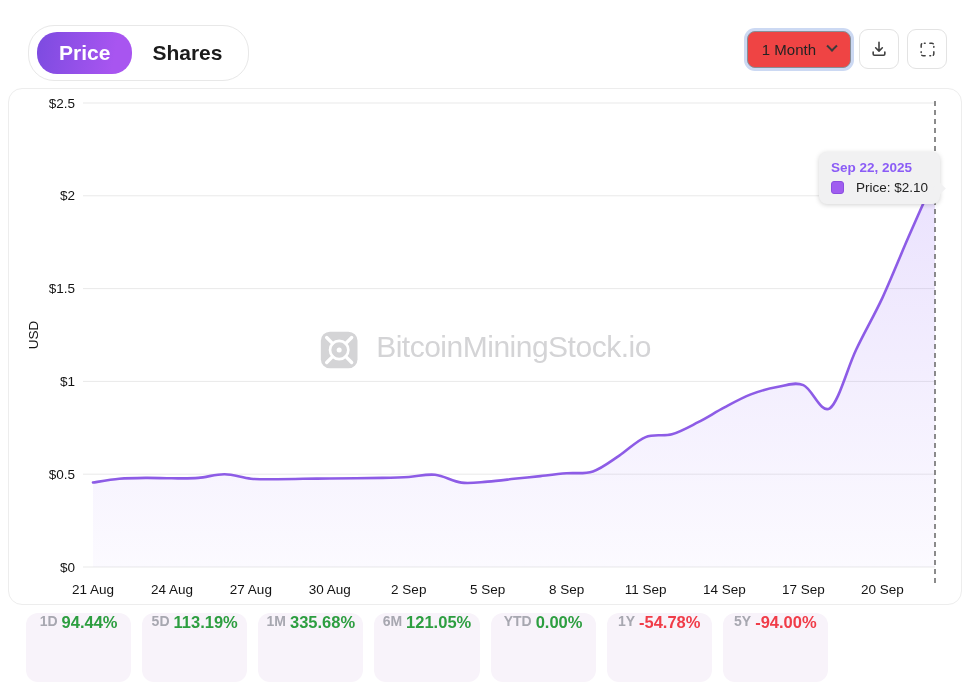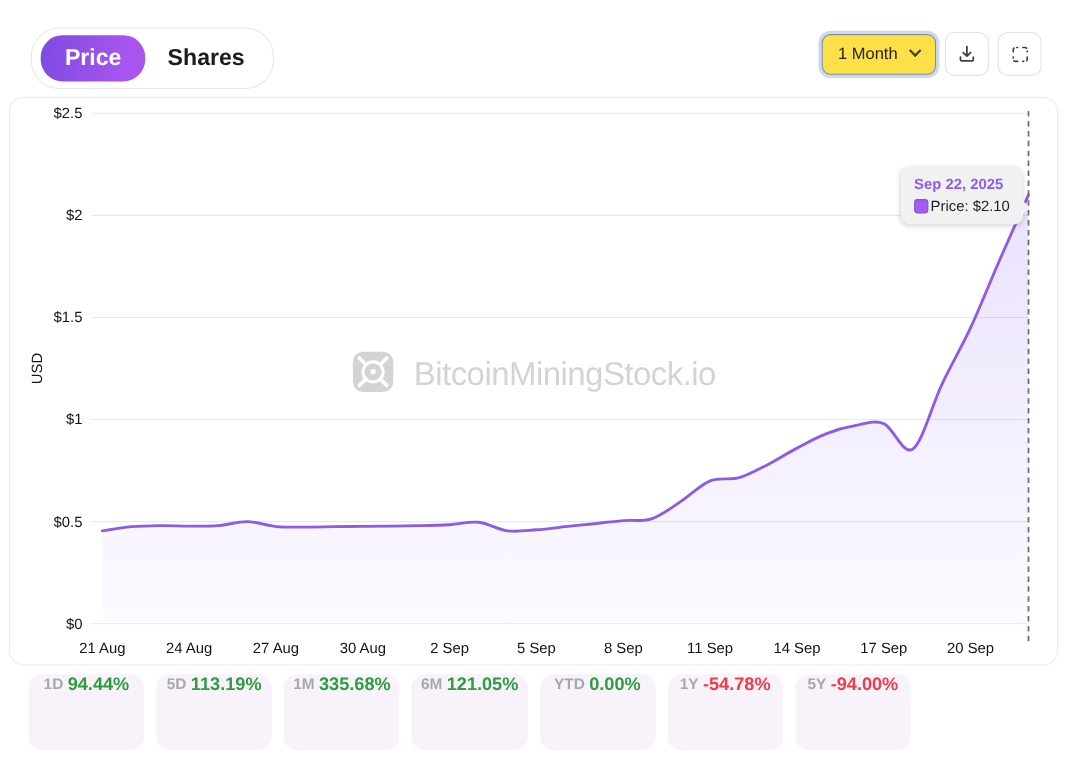--- a/index.html
+++ b/index.html
@@ -4,36 +4,36 @@
 <style>
   * { margin:0; padding:0; box-sizing:border-box; }
   html,body { width:970px; height:698px; background:#fff; font-family:"Liberation Sans", sans-serif; overflow:hidden; position:relative; }
 
   
   .tab-group { position:absolute; left:28px; top:25px; display:inline-flex; align-items:center; background:#fff; border:1px solid #e8e8e8; border-radius:26px; padding:6px 8px; gap:2px; }
   .tab-btn { border:none; background:transparent; font-family:inherit; font-size:21px; font-weight:700; color:#1b1b1b; padding:9px 18px; border-radius:20px; cursor:pointer; }
   .tab-btn.active { background:linear-gradient(100deg,#7c4be0 0%,#a855f0 80%); color:#fff; padding:9px 22px; }
 
   .controls { position:absolute; right:23px; top:29px; display:flex; align-items:center; gap:8px; }
-  .range-select { display:flex; align-items:center; gap:12px; background:#fde047; border:1px solid #888e96; border-radius:8px; padding:9px 14px; font-size:15px; color:#232323; box-shadow:0 0 0 3px #ccd9f3; cursor:pointer; }
+  .range-select { display:flex; align-items:center; gap:12px; background:#ef4444; border:1px solid #888e96; border-radius:8px; padding:9px 14px; font-size:15px; color:#232323; box-shadow:0 0 0 3px #ccd9f3; cursor:pointer; }
   .chev { width:8px; height:8px; border-right:2px solid #3c3c3c; border-bottom:2px solid #3c3c3c; transform:rotate(45deg) translate(-2px,-2px); }
   .icon-btn { width:40px; height:40px; background:#fff; border:1px solid #e3e3e3; border-radius:9px; display:flex; align-items:center; justify-content:center; cursor:pointer; }
   .icon-btn svg { stroke:#3f3f3f; fill:none; stroke-width:1.9; stroke-linecap:round; stroke-linejoin:round; }
 
   
   .chart-card { position:absolute; left:8px; top:88px; width:954px; height:517px; background:#fff; border:1px solid #ededed; border-radius:14px; }
   .chart-card svg text { font-family:"Liberation Sans", sans-serif; }
 
-  .watermark { position:absolute; left:50%; top:249px; transform:translate(-50%,-50%); display:flex; align-items:flex-end; gap:17px; color:#d4d4d6; pointer-events:none; }
+  .watermark { position:absolute; left:50%; top:261px; transform:translate(-50%,-50%); display:flex; align-items:flex-start; gap:17px; color:#d4d4d6; pointer-events:none; }
   .watermark-text { font-size:30px; font-weight:400; letter-spacing:-0.5px; white-space:nowrap; }
 
   .tooltip { position:absolute; left:810px; top:63px; background:#f1f1f2; border-radius:8px; padding:8px 12px 9px 12px; box-shadow:0 1px 5px rgba(0,0,0,.18); z-index:5; }
   .tooltip:after { content:""; position:absolute; right:-4px; top:32px; width:9px; height:9px; background:#f1f1f2; transform:rotate(45deg); }
   .tooltip-date { font-size:13.5px; font-weight:700; color:#8b5cf6; margin-bottom:5px; white-space:nowrap; }
-  .tooltip-row { display:flex; align-items:center; gap:2px; font-size:13.5px; color:#222; white-space:nowrap;justify-content:space-between; }
+  .tooltip-row { display:flex; align-items:center; gap:12px; font-size:13.5px; color:#222; white-space:nowrap;justify-content:space-between; }
   .tooltip-swatch { width:13px; height:13px; border-radius:3px; background:#a05df0; border:1px solid #8b4fe0; }
 
   
   .stats-row { position:absolute; left:26px; top:613px; width:918px; display:grid; grid-template-columns:repeat(8,1fr); gap:11px; }
   .stat-card { background:#f8f3fa; border-radius:12px; height:69px; display:flex; align-items:flex-start; justify-content:center; gap:4px; }
   .stat-label { font-size:14px; font-weight:700; color:#a7a7b0; }
   .stat-value { font-size:16.5px; font-weight:700; }
   .stat-value.up { color:#2d9e40; }
   .stat-value.down { color:#f03c48; }
 </style>

